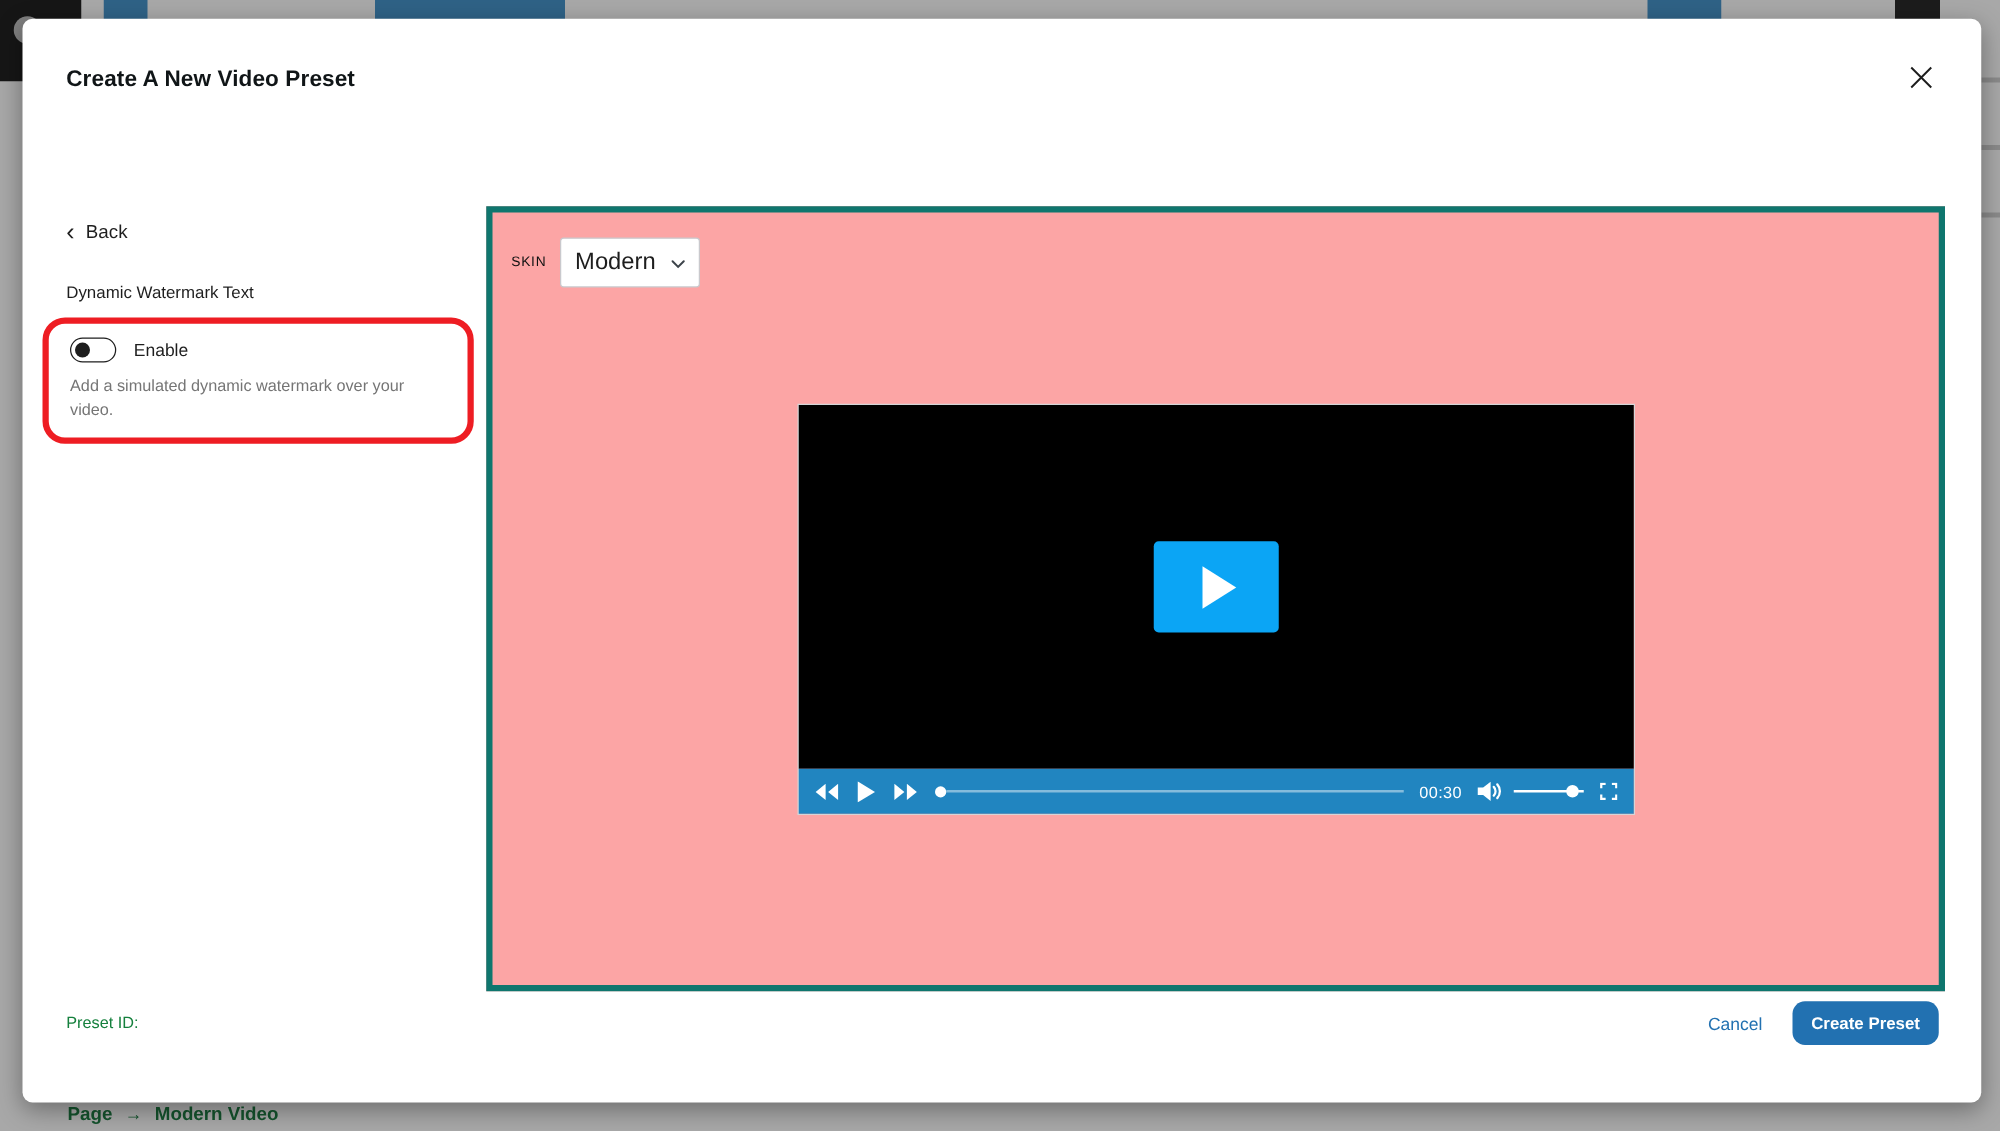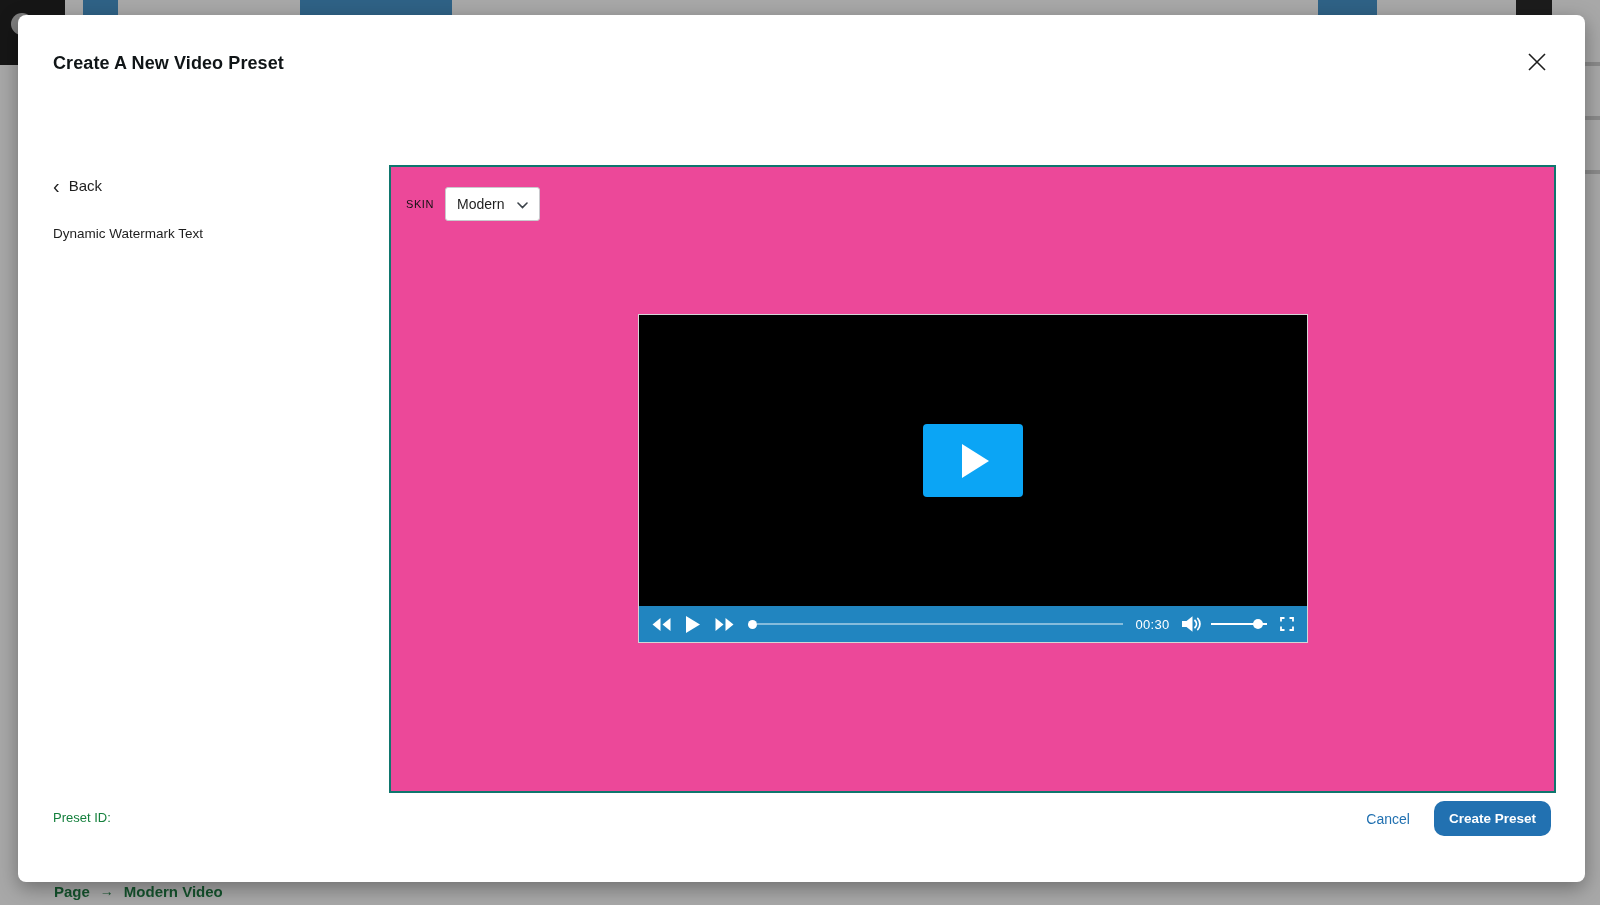--- a/index.html
+++ b/index.html
@@ -61,28 +61,28 @@
   .toggle {
     width:37px; height:20px; border:1px solid #1e1e1e; border-radius:10px;
     background:#fff; position:relative; cursor:pointer;
   }
   .toggle-knob { position:absolute; left:3px; top:3px; width:12px; height:12px; border-radius:50%; background:#1e1e1e; }
   .toggle-label { font-size:14px; }
   .toggle-desc { margin-top:10px; width:294px; font-size:13px; line-height:1.45; color:#757575; }
 
   .preview-panel {
     flex:1 1 auto; height:628px;
-    background:#ec4899; border:2px solid #0f766e;
+    background:#fca5a5; border:5px solid #0f766e;
   }
   .skin-row { display:flex; align-items:center; gap:11px; margin:20px 0 0 15px; }
   .skin-label { font-size:11px; letter-spacing:.6px; color:#111; }
   .skin-select {
     display:flex; align-items:center; gap:12px; background:#fff;
     border:1px solid #c9c9cd; border-radius:3px; padding:8px 11px;
-    font-size:14px; color:#1e1e1e; cursor:pointer;
+    font-size:19px; color:#1e1e1e; cursor:pointer;
   }
 
   
   .player { width:668px; margin:94px auto 0; box-shadow:0 0 0 1px #d5d5d7; }
   .screen { height:291px; background:#000; display:flex; align-items:center; justify-content:center; }
   .big-play {
     width:100px; height:73px; background:#0ba5f5; border-radius:4px;
     display:flex; align-items:center; justify-content:center; cursor:pointer; border:none;
   }
   .big-play-tri { width:0; height:0; border-style:solid; border-width:17px 0 17px 27px; border-color:transparent transparent transparent #ffffff; margin-left:6px; }
@@ -149,20 +149,29 @@
 
   <div class="content">
 
     <div class="sidebar">
       <div class="back-row">
         <span class="back-chevron">‹</span>
         <span class="back-label">Back</span>
       </div>
       <div class="section-title">Dynamic Watermark Text</div>
 
+      <div class="annotation-box">
+        <div class="toggle-row">
+          <div class="toggle">
+            <div class="toggle-knob"></div>
+          </div>
+          <span class="toggle-label">Enable</span>
+        </div>
+        <div class="toggle-desc">Add a simulated dynamic watermark over your video.</div>
+      </div>
     </div>
 
     <div class="preview-panel">
       <div class="skin-row">
         <span class="skin-label">SKIN</span>
         <div class="skin-select">
           <span>Modern</span>
           <span>
             <svg width="11" height="7" viewBox="0 0 11 7">
                 <path d="M1 1 L5.5 5.5 L10 1" stroke="#3c434a" stroke-width="1.6" fill="none" stroke-linecap="round"></path>

